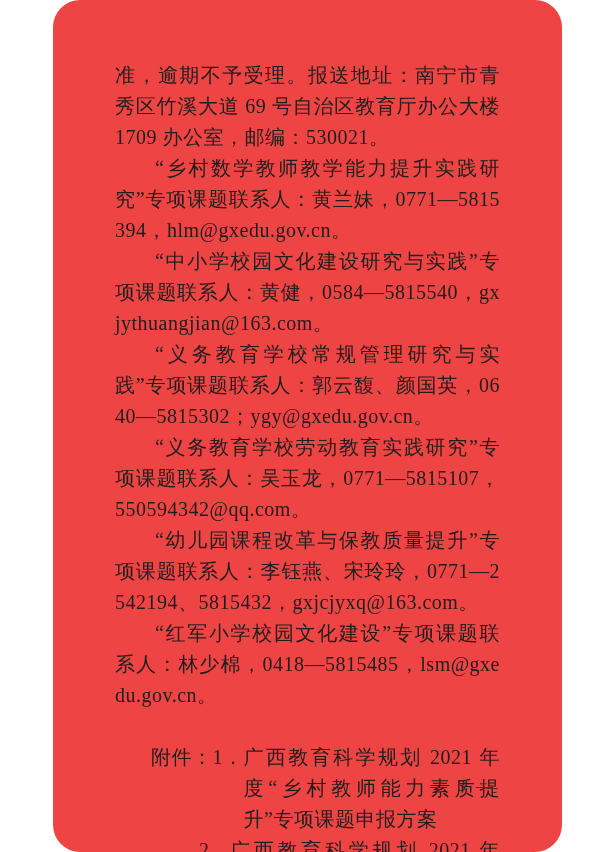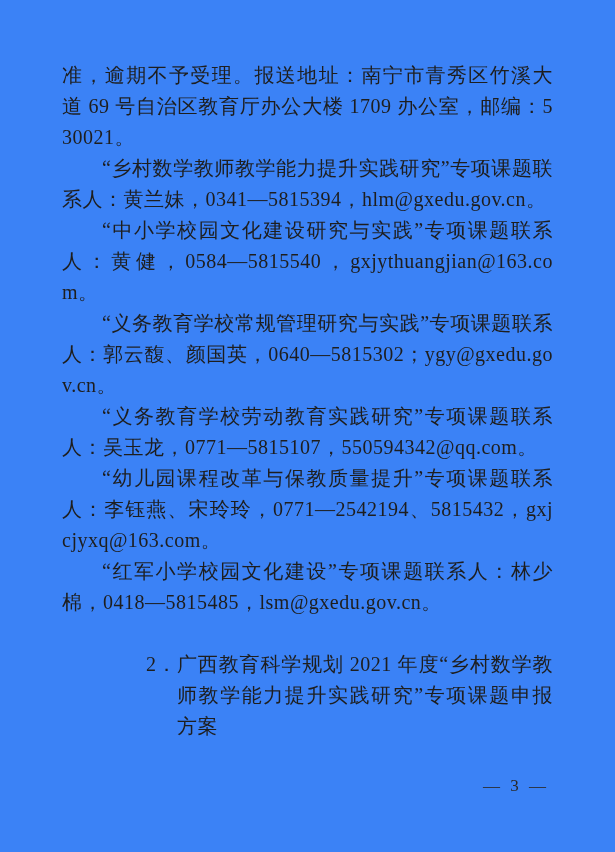--- a/index.html
+++ b/index.html
@@ -2,27 +2,28 @@
 <html><head>
 <meta charset="utf-8">
 <style>
   html, body {
     margin: 0;
     padding: 0;
     background: #ffffff;
   }
   .page {
     position: relative;
-    width: 615px;
+    width: 509px;
     height: 852px;
-    background: #3b82f6;
+    background: #ef4444;
     font-family: "Liberation Serif", "DejaVu Serif", serif;
     color: #1e1e1e;
     overflow: hidden;
     margin: 0 auto;
+    border-radius: 27px;
   }
   .content {
     position: absolute;
     left: 62px;
     right: 62px;
     top: 60px;
   }
   .para {
     margin: 0;
     font-size: 20px;
@@ -69,28 +70,33 @@
     white-space: nowrap;
   }
 </style>
 </head>
 <body>
 
 <div class="page">
   <div class="content">
 
     <p class="para no-indent">准，逾期不予受理。报送地址：南宁市青秀区竹溪大道 69 号自治区教育厅办公大楼 1709 办公室，邮编：530021。</p>
-    <p class="para">“乡村数学教师教学能力提升实践研究”专项课题联系人：黄兰妹，0341—5815394，hlm@gxedu.gov.cn。</p>
+    <p class="para">“乡村数学教师教学能力提升实践研究”专项课题联系人：黄兰妹，0771—5815394，hlm@gxedu.gov.cn。</p>
     <p class="para">“中小学校园文化建设研究与实践”专项课题联系人：黄健，0584—5815540，gxjythuangjian@163.com。</p>
     <p class="para">“义务教育学校常规管理研究与实践”专项课题联系人：郭云馥、颜国英，0640—5815302；ygy@gxedu.gov.cn。</p>
     <p class="para">“义务教育学校劳动教育实践研究”专项课题联系人：吴玉龙，0771—5815107，550594342@qq.com。</p>
     <p class="para">“幼儿园课程改革与保教质量提升”专项课题联系人：李钰燕、宋玲玲，0771—2542194、5815432，gxjcjyxq@163.com。</p>
     <p class="para">“红军小学校园文化建设”专项课题联系人：林少棉，0418—5815485，lsm@gxedu.gov.cn。</p>
 
     <div class="attachments">
+      <div class="att-row">
+        <span class="att-label">附件：</span>
+        <span class="att-num">1．</span>
+        <span class="att-text">广西教育科学规划 2021 年度“乡村教师能力素质提升”专项课题申报方案</span>
+      </div>
       <div class="att-row">
         <span class="att-label"></span>
         <span class="att-num">2．</span>
         <span class="att-text">广西教育科学规划 2021 年度“乡村数学教师教学能力提升实践研究”专项课题申报方案</span>
       </div>
 
     </div>
 
   </div>
 

